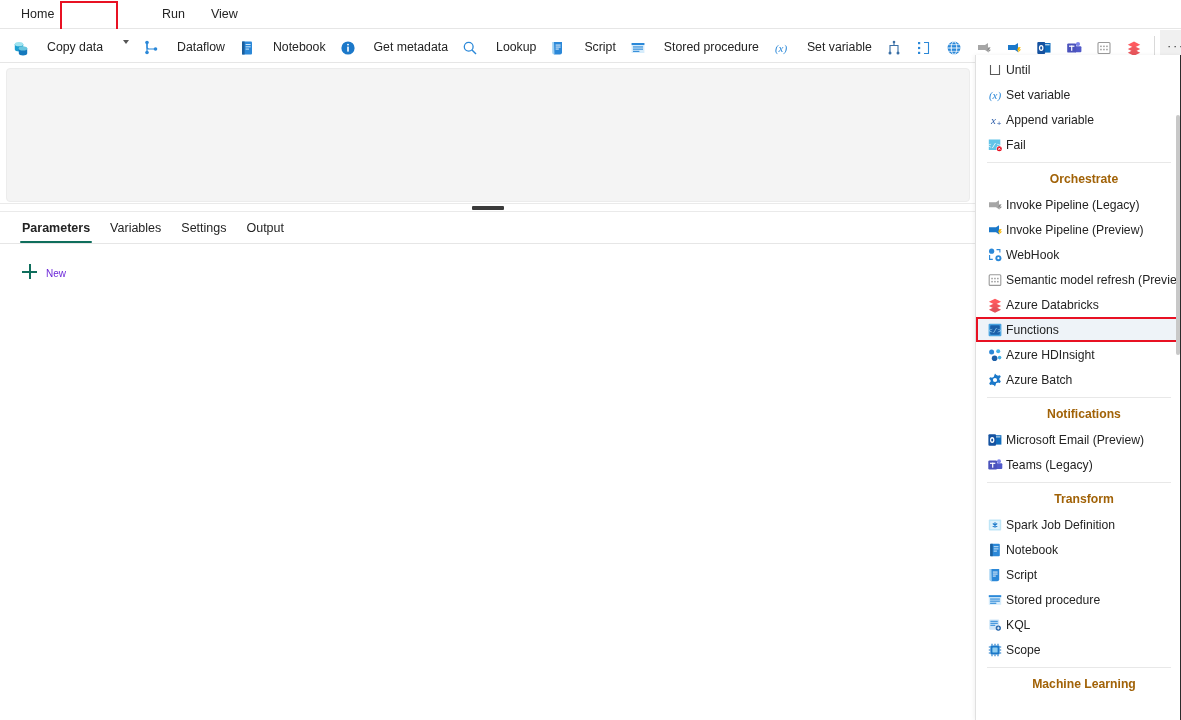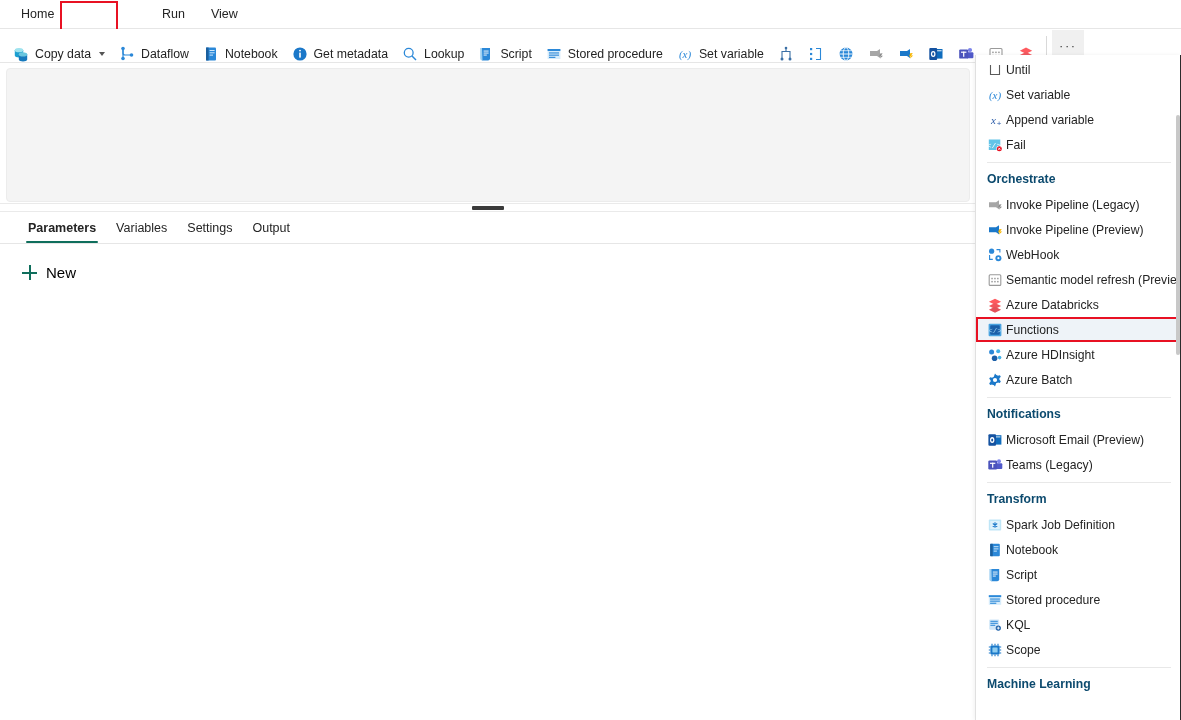--- a/index.html
+++ b/index.html
@@ -41,21 +41,21 @@
   
   .toolbar {
     position: absolute; left: 0; top: 29px; width: 1181px; height: 34px;
     background: #ffffff;
     border-bottom: 1px solid #e6e6e6;
     display: flex; align-items: center;
     padding-left: 6px;
     overflow: hidden;
   }
   .tb-item {
-    display: flex; align-items: center; gap: 6px;
+    display: flex; gap: 18px;
     height: 28px; padding: 0 7px;
     font-size: 12.3px; color: #242424;
     cursor: pointer; white-space: nowrap;
     border-radius: 3px;
     margin-top: 16px;
   }
   .tb-icon { width: 16px; height: 16px; flex: none; display: block; }
   .tb-chev {
     width: 0; height: 0; margin-left: 2px;
     border-left: 3.5px solid transparent;
@@ -95,37 +95,37 @@
   }
   .splitter-grip { width: 32px; height: 4px; background: #3b3b3b; border-radius: 1px; }
 
   
   .props {
     position: absolute; left: 0; top: 212px; width: 976px; height: 508px;
     background: #ffffff;
   }
   .prop-tabs {
     display: flex; align-items: flex-end;
-    height: 32px; padding-left: 18px;
+    height: 32px; padding-left: 12px;
     border-bottom: 1px solid #e6e6e6;
   }
   .prop-tab {
     position: relative;
     font-size: 12.5px; color: #242424;
     padding: 0 10px 8px 10px; cursor: pointer; white-space: nowrap;
   }
   .prop-tab.selected { font-weight: bold; }
   .prop-tab.selected .ptab-underline {
     position: absolute; left: 8px; right: 8px; bottom: 0;
     height: 2.5px; background: #0f6e5c; border-radius: 2px;
   }
   .prop-body { padding: 16px 0 0 18px; }
   .new-btn {
-    display: inline-flex; align-items: center; gap: 9px;
-    font-size: 15px; color: #000000; cursor: pointer;
+    display: inline-flex; align-items: flex-end; gap: 9px;
+    font-size: 10px; color: #6d28d9; cursor: pointer;
     padding: 4px 8px 4px 4px; border-radius: 3px;
   }
   .plus-icon {
     position: relative; width: 15px; height: 15px; flex: none;
   }
   .plus-icon::before, .plus-icon::after {
     content: ""; position: absolute; background: #0f6e5c;
   }
   .plus-icon::before { left: 0; top: 7px; width: 15px; height: 1.6px; }
   .plus-icon::after { top: 0; left: 7px; height: 15px; width: 1.6px; }
@@ -141,22 +141,23 @@
   .flyout-inner { padding: 2px 0 0 0; }
   .menu-item {
     display: flex; align-items: center; gap: 3px;
     height: 25px; padding: 0 10px 0 11px;
     font-size: 12.2px; color: #242424;
     cursor: pointer; white-space: nowrap; position: relative;
   }
   .menu-item.highlighted { background: #eef3f8; }
   .menu-icon { width: 16px; height: 16px; flex: none; display: block; }
   .menu-header {
-    font-size: 12.2px; font-weight: bold; color: #0c4a6e;
+    font-size: 12.2px; font-weight: bold; color: #a16207;
     padding: 9px 0 6px 11px;
+    text-align: center;
   }
   .menu-div {
     height: 1px; background: #e8e8e8; margin: 5px 10px 0 11px;
   }
   .red-outline-item {
     position: absolute; left: 0px; right: 0px; top: 0; bottom: 0;
     border: 2px solid #e81123; pointer-events: none;
   }
   
   .scroll-track {

